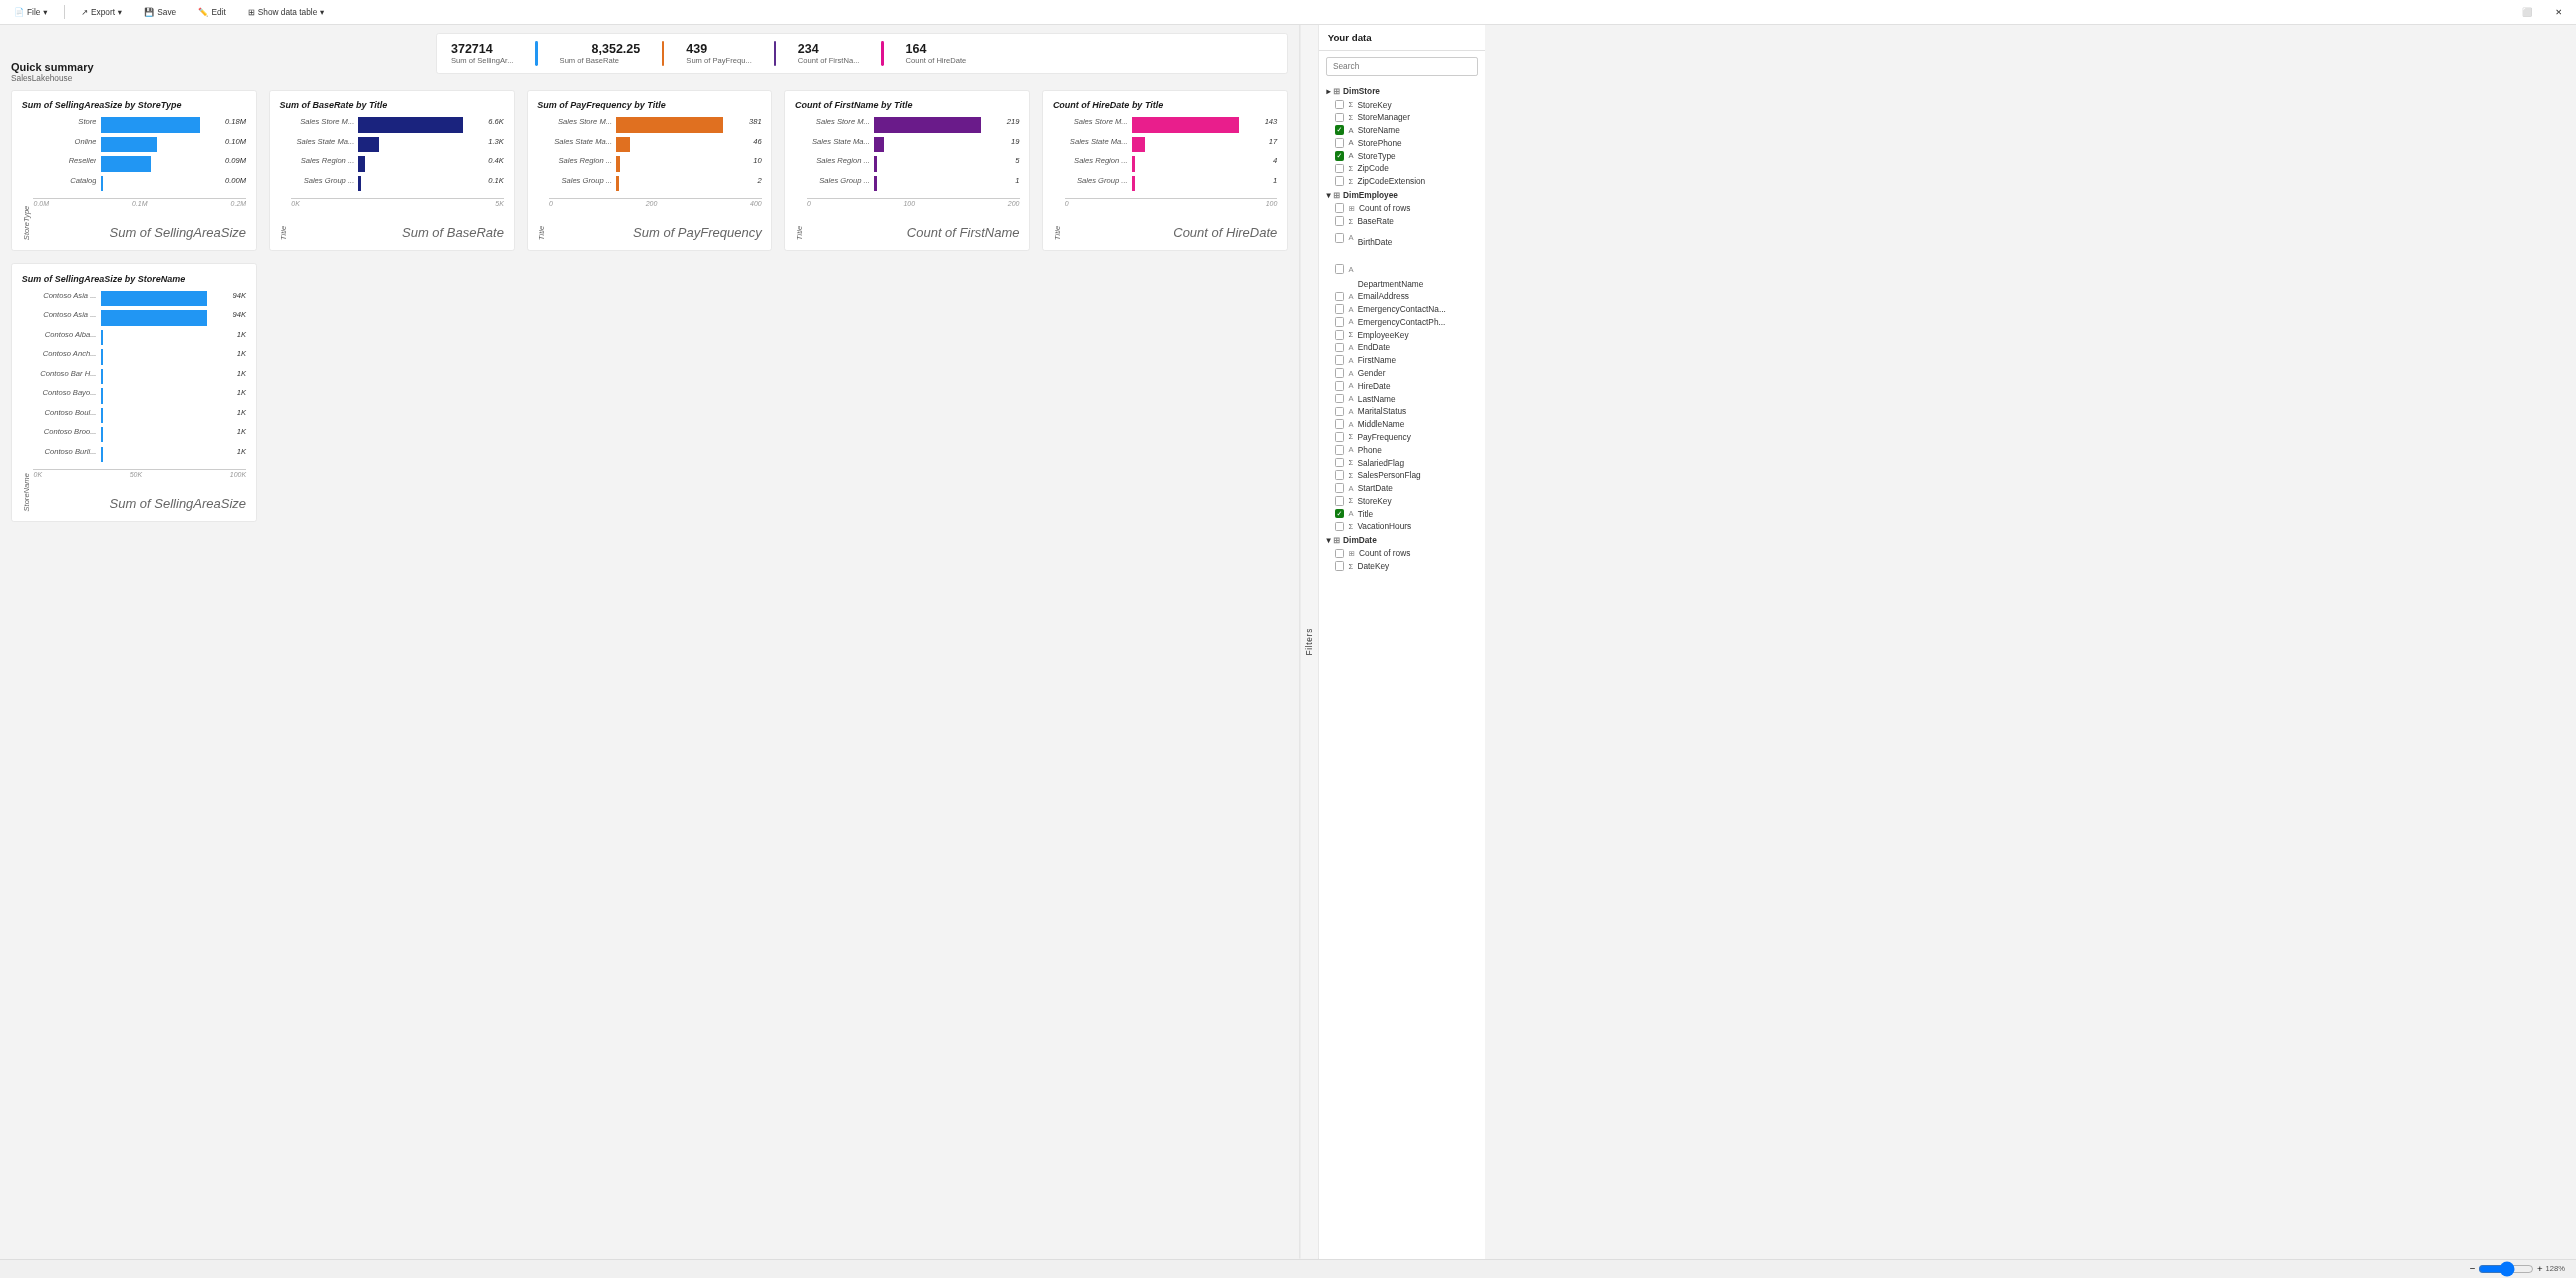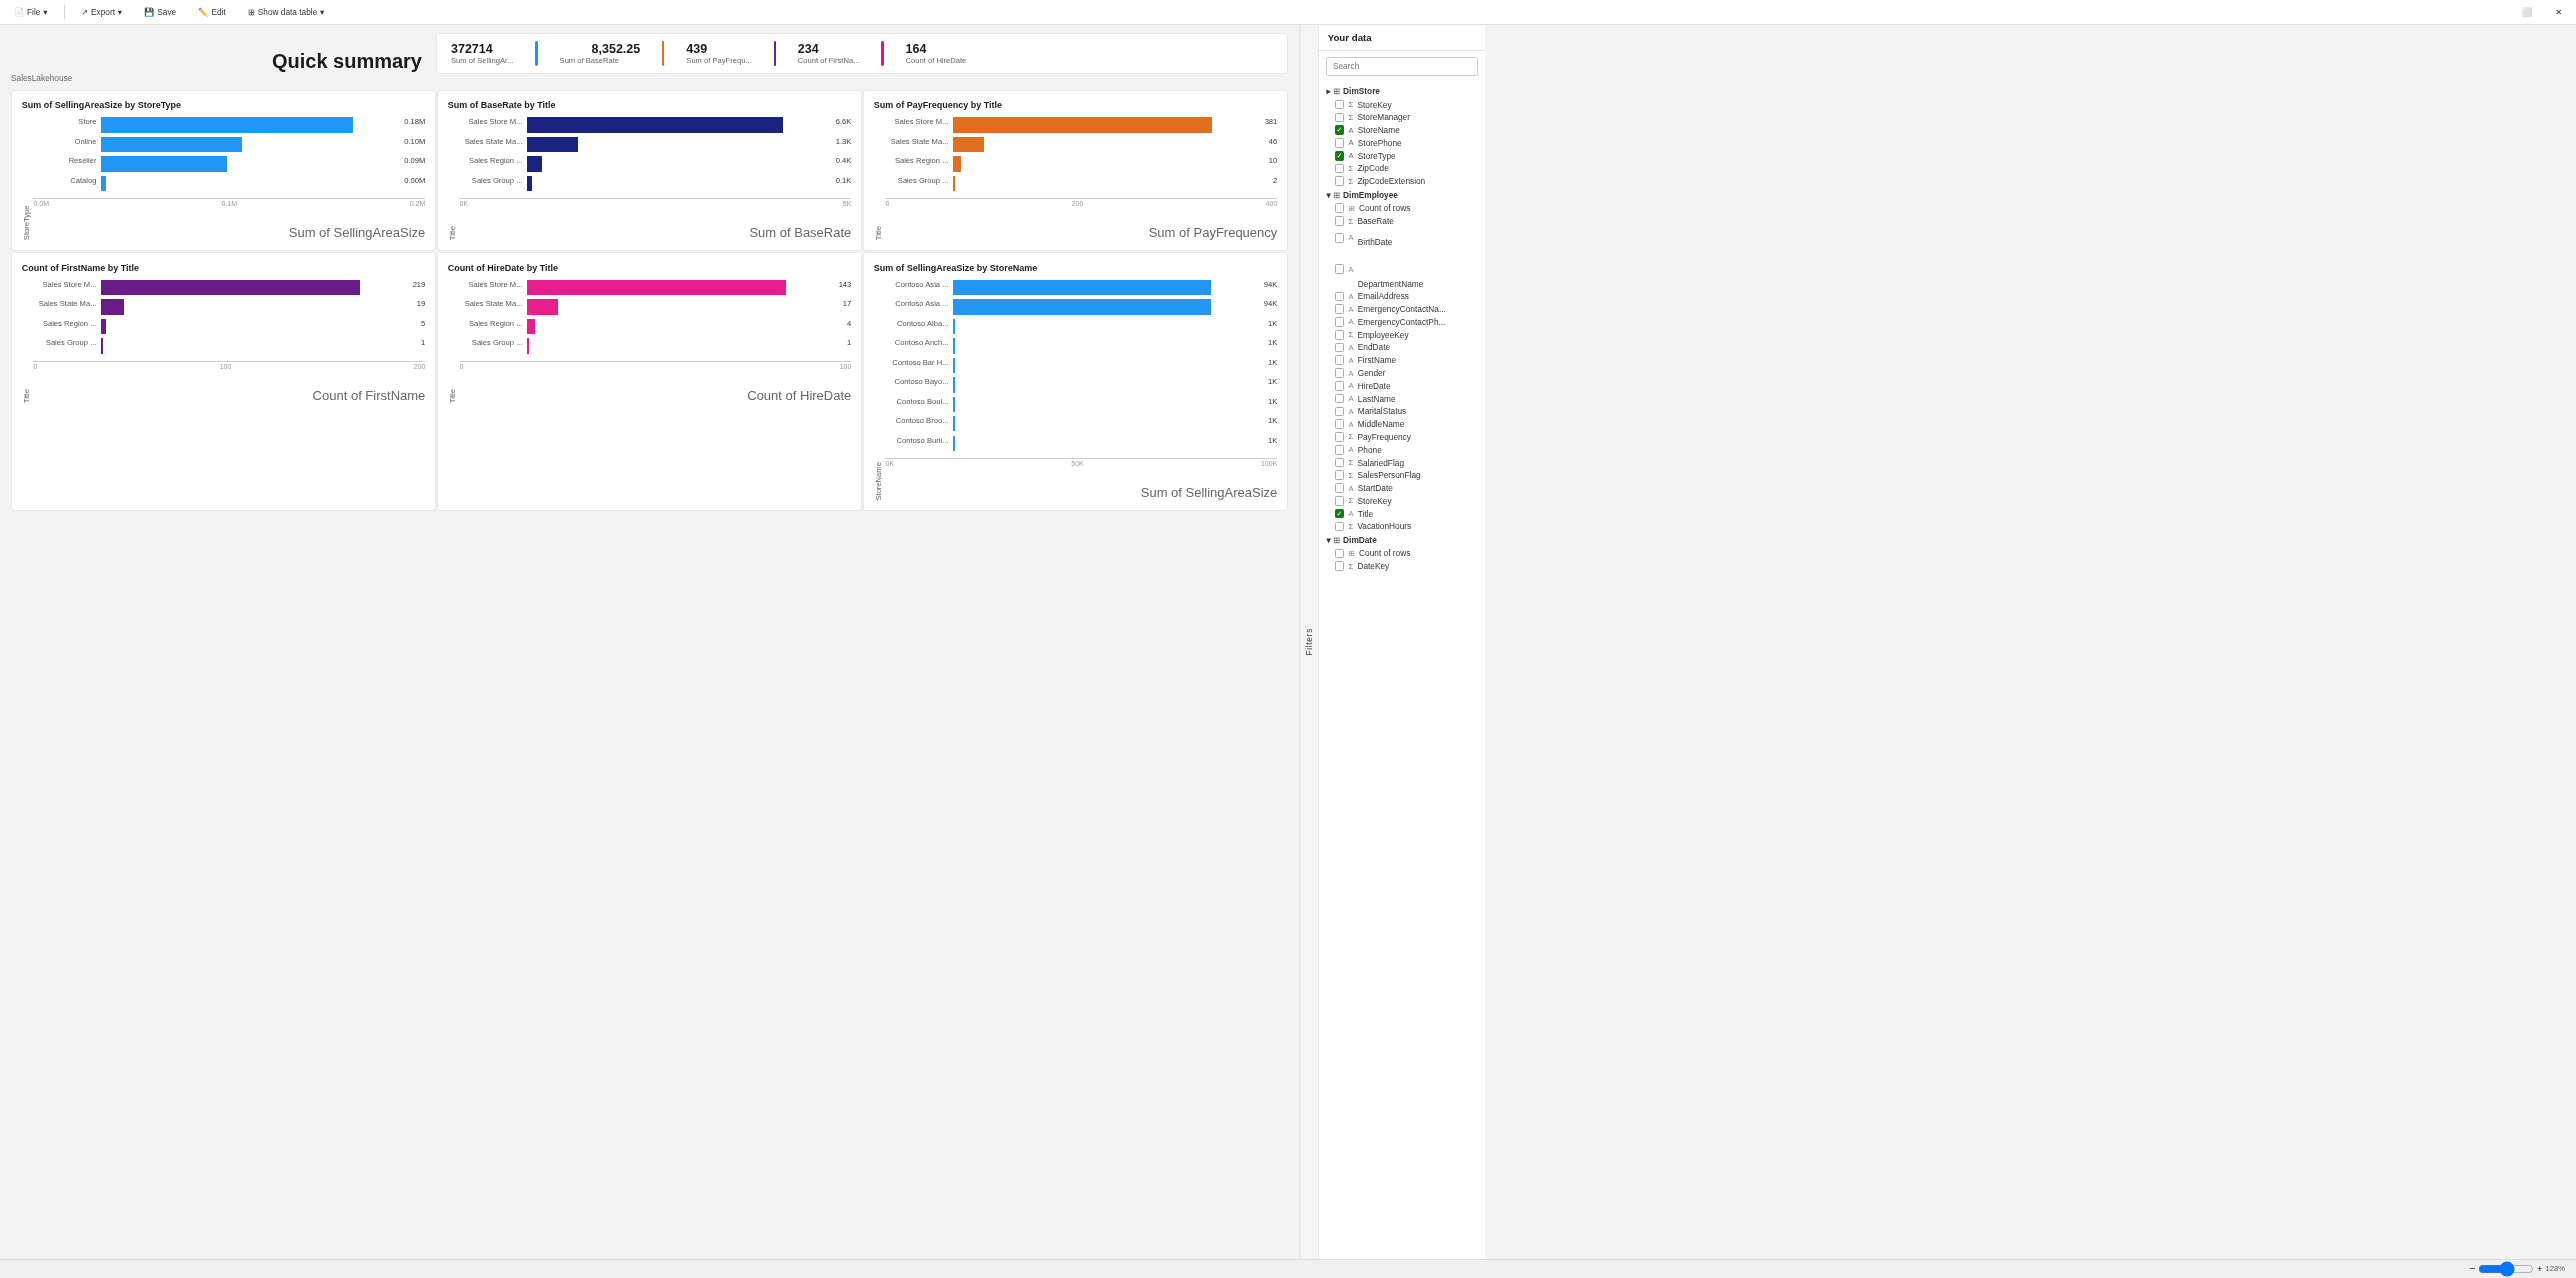--- a/index.html
+++ b/index.html
@@ -8,27 +8,27 @@
     
     .toolbar { background: #fff; border-bottom: 0.7px solid #e0e0e0; display: flex; align-items: center; padding: 2.8px 8.3px; gap: 11px; height: 25px; flex-shrink: 0; }
     .toolbar-btn { display: flex; align-items: center; gap: 2.8px; padding: 2.8px 5.6px; border: none; background: none; cursor: pointer; font-size: 8.3px; color: #333; border-radius: 2.1px; }
     .toolbar-separator { width: 0.7px; height: 14px; background: #d0d0d0; }
 
     
     .main-area { display: flex; flex: 1; overflow: hidden; }
 
     
     .content-area { flex: 1; overflow-y: auto; padding: 8.3px 11px; background: #f3f3f3; }
-    .page-title { font-size: 20px; font-weight: 600; color: #1a1a1a; text-align: right; }
+    .page-title { font-size: 11px; font-weight: 600; color: #1a1a1a; }
     .page-subtitle { font-size: 8.3px; color: #666; }
 
     .kpi-bar { display: flex; align-items: center; padding: 5.6px 0; gap: 22px; background: #fff; border-radius: 2.8px; padding: 7px 14px; margin-bottom: 8.3px; border: 0.7px solid #e8e8e8; }
 
     
-    .charts-grid { display: grid; grid-template-columns: 1fr 1fr 1fr; gap: 1px; }
+    .charts-grid { display: grid; grid-template-columns: 1fr 1fr 1fr 1fr 1fr; gap: 12px; font-style: italic; }
     .chart-card { background: #fff; border: 0.7px solid #e8e8e8; border-radius: 2.8px; padding: 9.7px; }
     .chart-title { font-size: 9px; font-weight: 600; color: #1a1a1a; margin-bottom: 7px; }
 
     
     .bar-chart { display: flex; flex-direction: column; gap: 0; }
     .bar-row { display: flex; align-items: flex-start; gap: 4.2px; margin-bottom: 4.2px; }
     .bar-label { width: 63px; text-align: right; font-size: 7.6px; color: #555; flex-shrink: 0; white-space: nowrap; overflow: hidden; text-overflow: ellipsis; }
     .bar-container { flex: 1; height: 15.3px; position: relative; }
     .bar { height: 100%; display: flex; align-items: center; justify-content: flex-end; padding-right: 2.8px; }
     .bar-value { font-size: 7.6px; color: #333; margin-left: 2.8px; flex-shrink: 0; }

